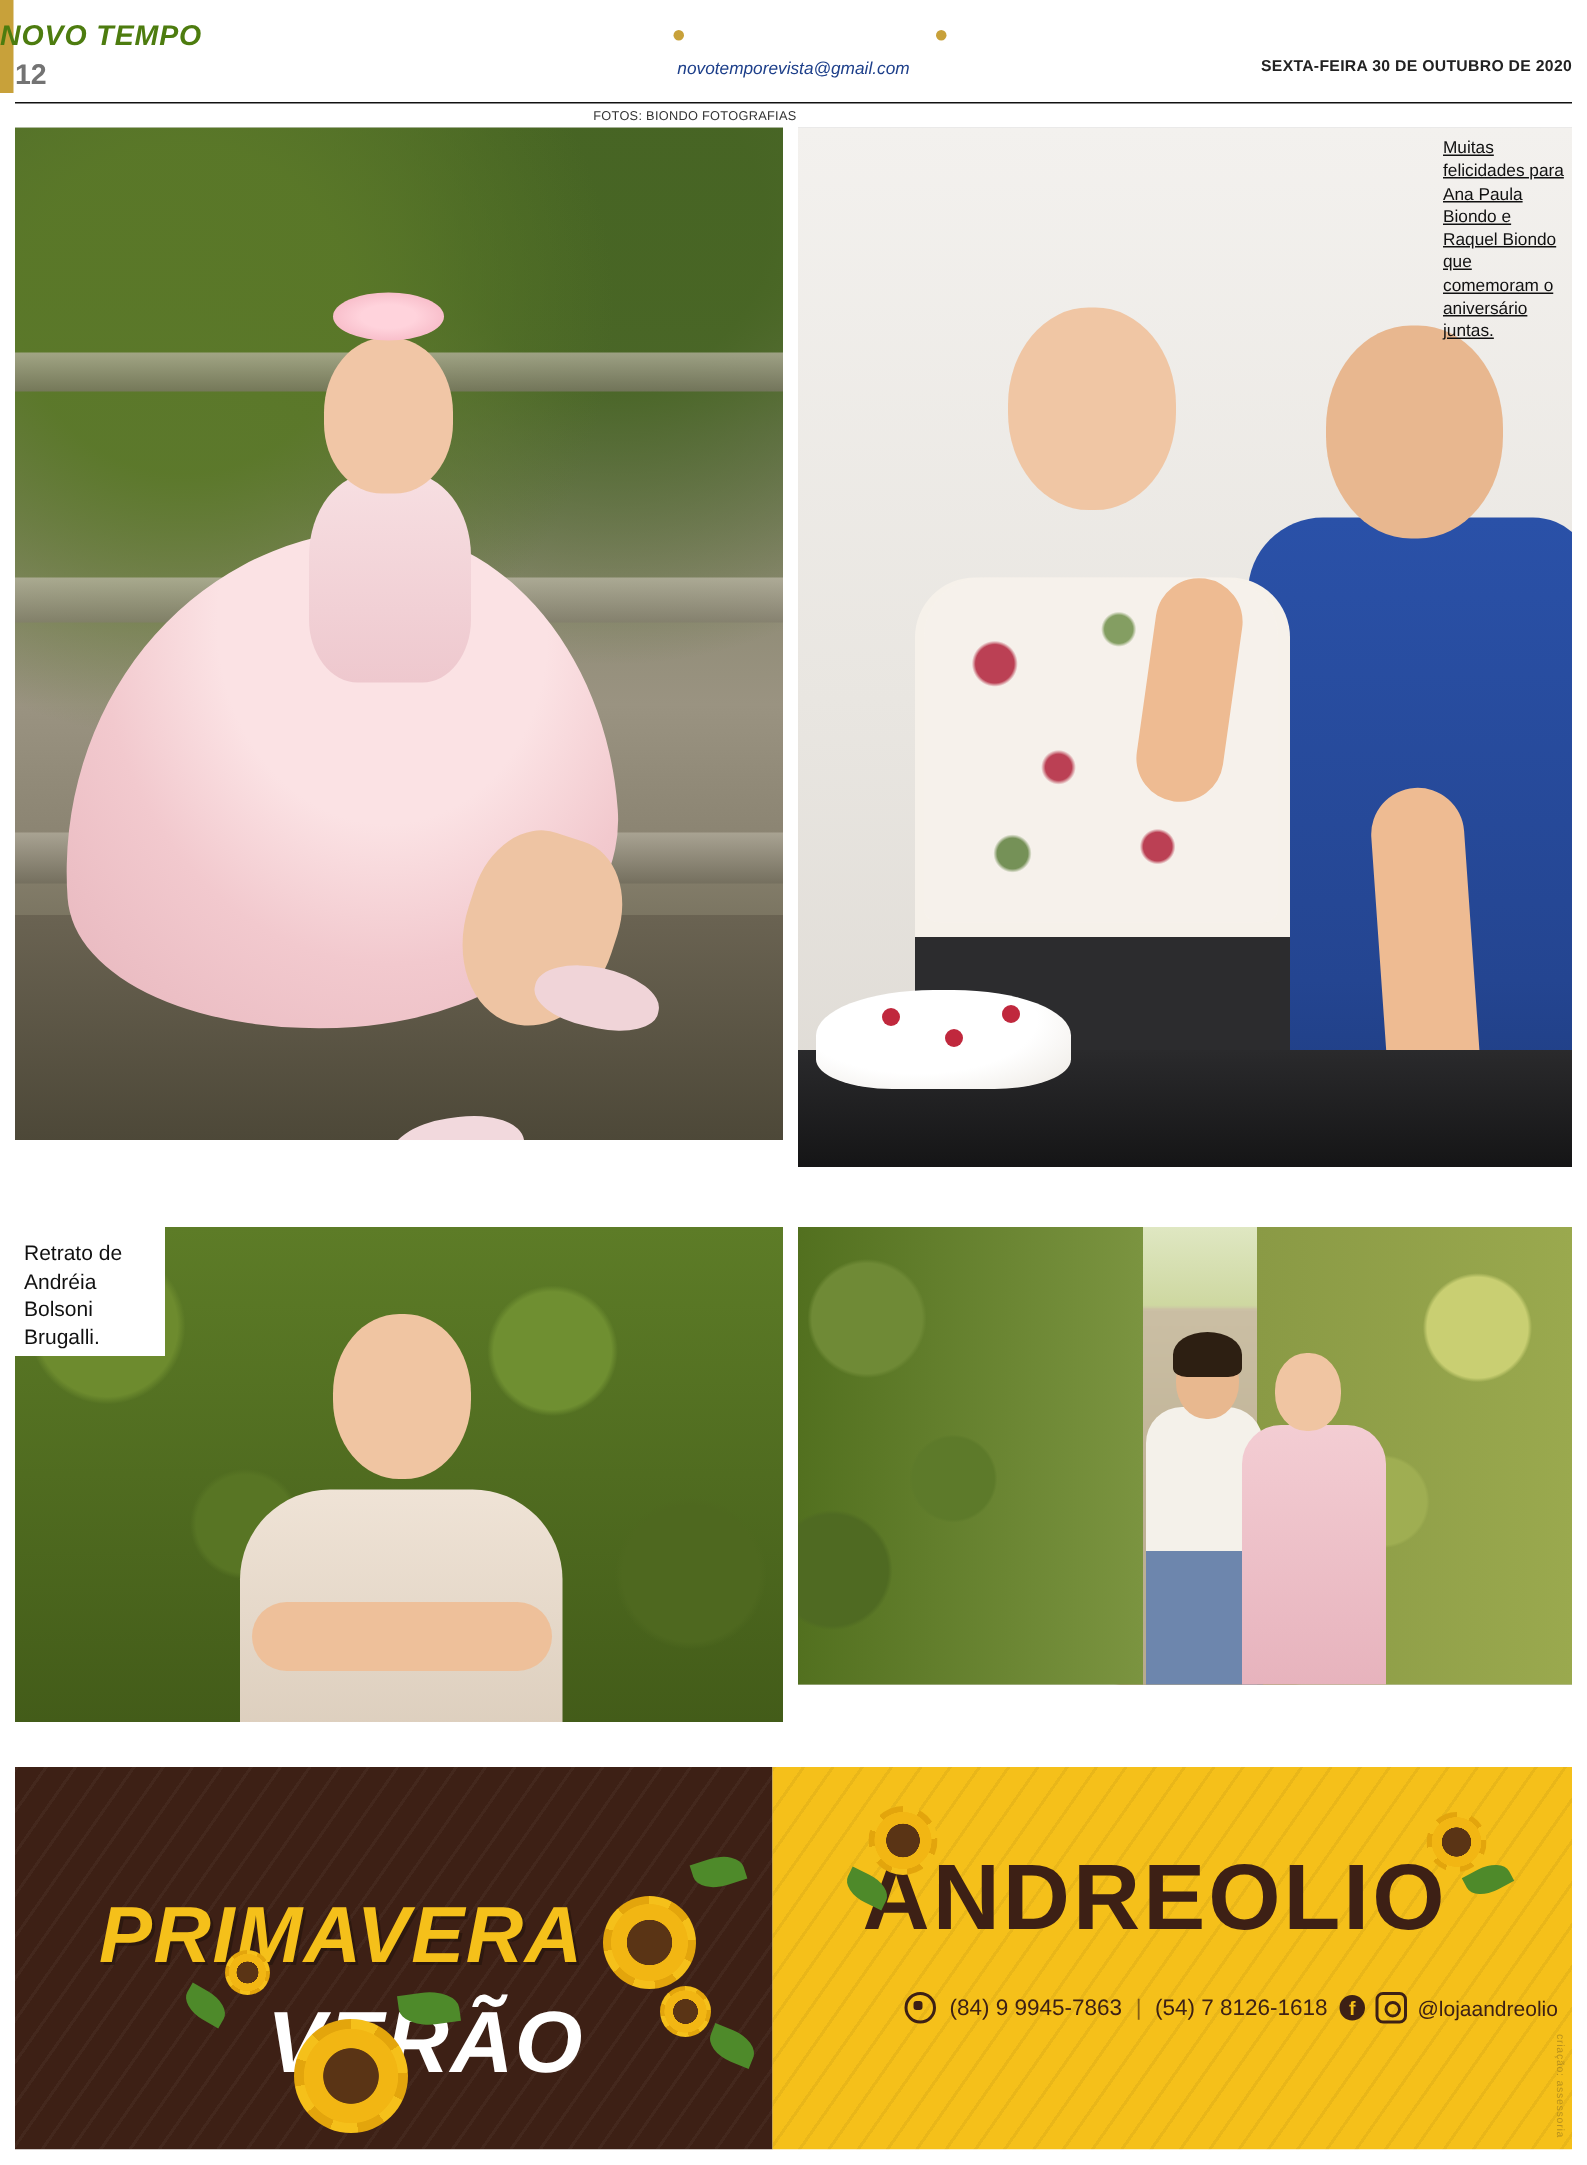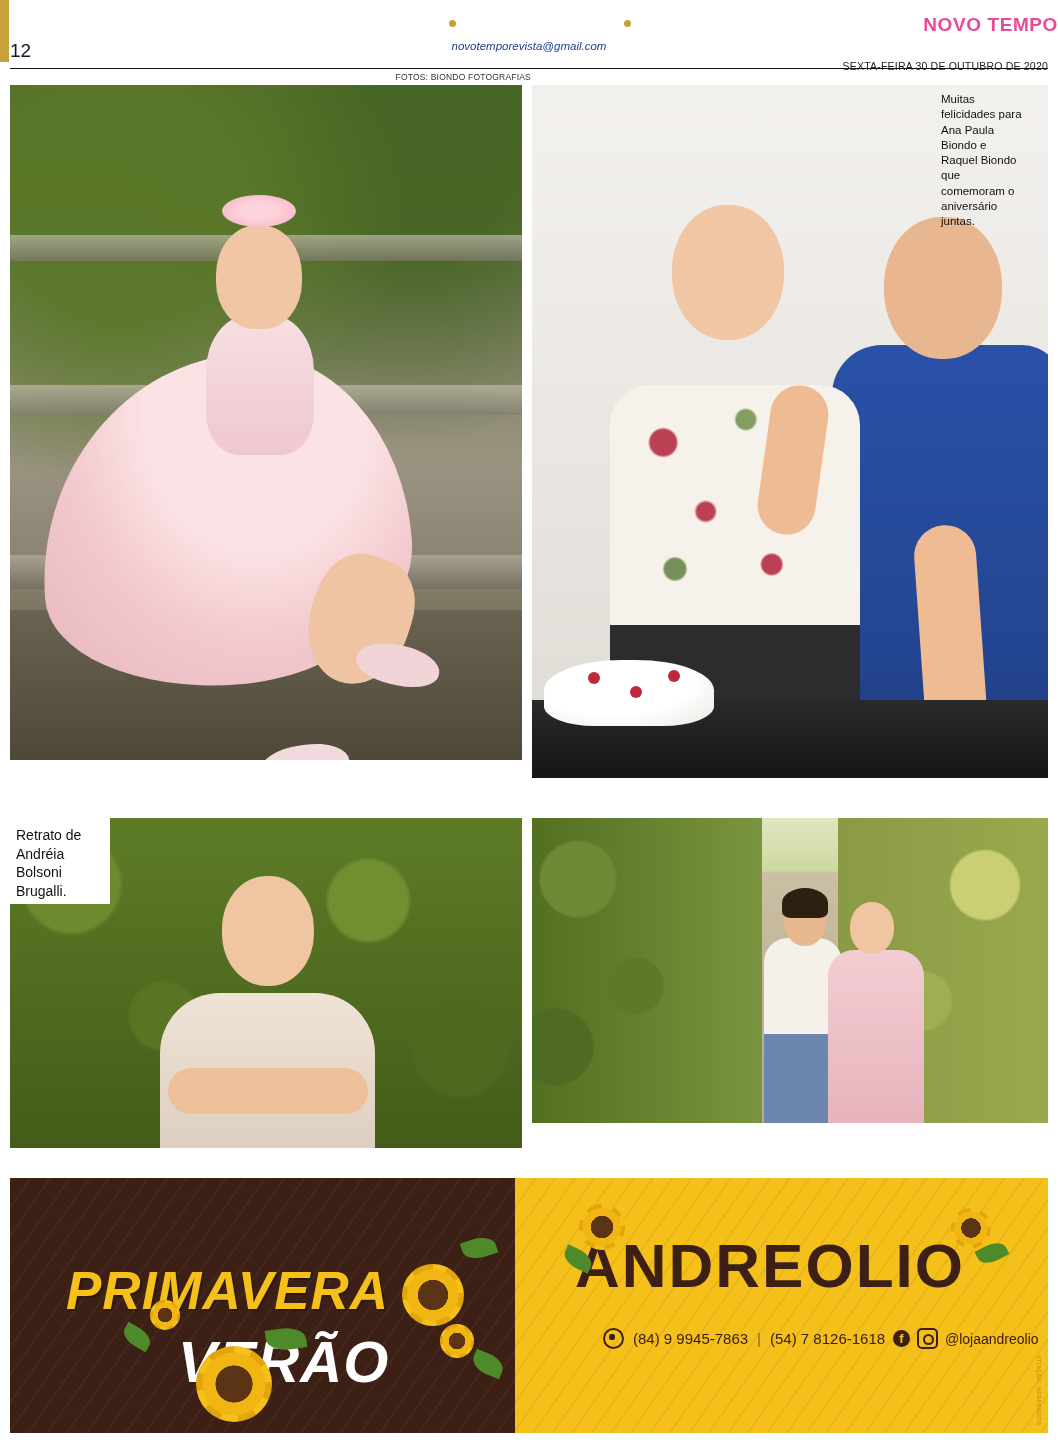--- a/index.html
+++ b/index.html
@@ -25,25 +25,26 @@
   .masthead {
     position: absolute;
     left: 0; top: 0;
     width: 1058px;
     height: 68px;
   }
   .mast-title {
     position: absolute;
     left: 0; right: 0;
     top: 14px;
-    text-align: right;
+    text-align: left;
     font-size: 19px;
     font-weight: bold;
     letter-spacing: 0.6px;
-    color: #ec4899;
+    color: #4d7c0f;
+    font-style: italic;
   }
   .mast-mail {
     position: absolute;
     left: 0; right: 0;
     top: 40px;
     text-align: center;
     font-size: 11.5px;
     font-style: italic;
     color: #1d3f8a;
   }
@@ -55,36 +56,36 @@
     background: #c8a13a;
   }
   .mast-dot.left { left: 449px; }
   .mast-dot.right { right: 427px; }
 
   .folio {
     position: absolute;
     left: 10px;
     top: 40px;
     font-size: 19px;
-    font-weight: normal;
-    color: #0f172a;
+    font-weight: bold;
+    color: #737373;
   }
   .folio-bar {
     position: absolute;
     left: 0; top: 0;
     width: 9px;
     height: 62px;
     background: #c8a13a;
   }
   .dateline {
     position: absolute;
     right: 10px;
-    top: 60px;
+    top: 38px;
     font-size: 10.5px;
-    font-weight: normal;
+    font-weight: bold;
     letter-spacing: 0.2px;
     color: #222;
   }
   .rule {
     position: absolute;
     left: 10px;
     right: 10px;
     top: 68px;
     height: 1px;
     background: #111;
@@ -345,22 +346,22 @@
   
   .caption {
     position: absolute;
     font-size: 11.5px;
     line-height: 1.35;
     color: #111;
   }
   #cap-girl { left: 10px; top: 768px; width: 508px; }
   #cap-couple { left: 532px; top: 1128px; width: 516px; }
   #cap-duo {
-    left: 941px; top: 92px; width: 84px;
-    font-size: 11.5px; line-height: 1.33;
+    left: 962px; top: 92px; width: 84px;
+    font-size: 11.5px; line-height: 1.33; text-decoration: underline;
   }
   #cap-portrait {
     left: 16px; top: 826px; width: 82px;
     font-size: 14px; line-height: 1.33;
   }
 
   
   .ad {
     position: absolute;
     left: 10px; top: 1178px;

